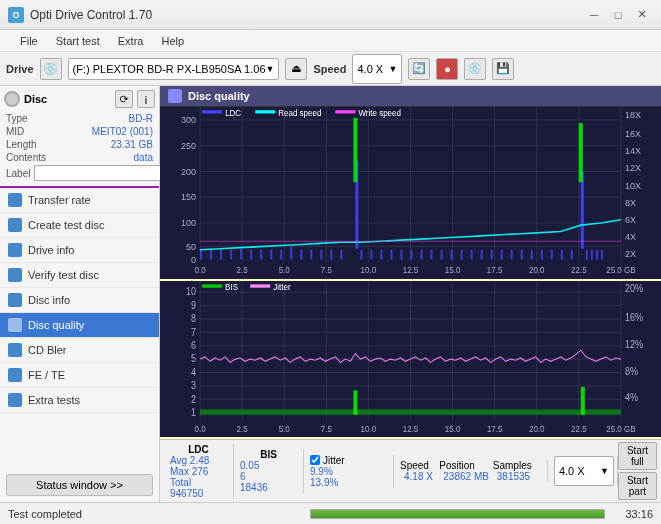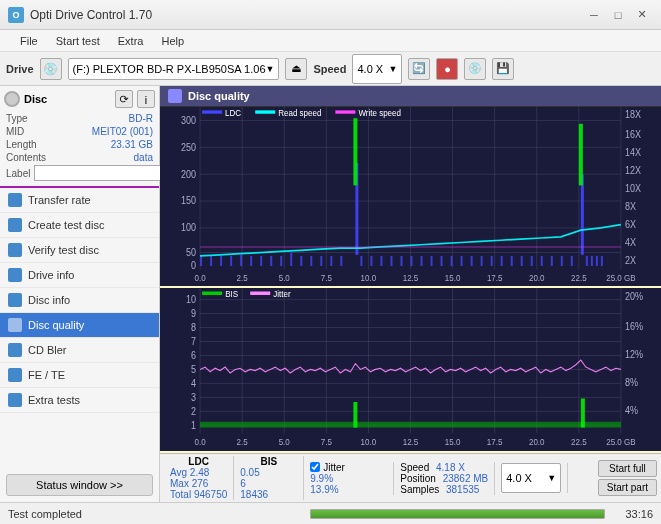--- a/index.html
+++ b/index.html
@@ -421,25 +421,25 @@
       <div class="nav-item">
         <div class="nav-item-icon" style="background:#4488cc;"></div>
         <span>Transfer rate</span>
       </div>
       <div class="nav-item">
         <div class="nav-item-icon" style="background:#4488cc;"></div>
         <span>Create test disc</span>
       </div>
       <div class="nav-item">
         <div class="nav-item-icon" style="background:#4488cc;"></div>
-        <span>Verify test disc</span>
+        <span>Drive info</span>
       </div>
       <div class="nav-item">
         <div class="nav-item-icon" style="background:#4488cc;"></div>
-        <span>Drive info</span>
+        <span>Verify test disc</span>
       </div>
       <div class="nav-item">
         <div class="nav-item-icon" style="background:#4488cc;"></div>
         <span>Disc info</span>
       </div>
       <div class="nav-item active">
         <div class="nav-item-icon" style="background:rgba(255,255,255,0.5);"></div>
         <span>Disc quality</span>
       </div>
       <div class="nav-item">
@@ -667,21 +667,21 @@
           <span class="stats-val"><span style="color:#3366cc;">18436</span></span>
         </div>
         <div style="display:flex;flex-direction:column;padding:0 6px;min-width:90px;border-right:1px solid #ccc;">
           <div class="jitter-checkbox">
             <input type="checkbox" checked="" style="width: 10px; height: 10px;">
             <span>Jitter</span>
           </div>
           <span style="color:#3366cc;">9.9%</span>
           <span style="color:#3366cc;">13.9%</span>
         </div>
-        <div style="display:flex;flex-direction:column;padding:0 6px;min-width:90px;border-right:1px solid #ccc;">
+        <div style="display:flex;flex-direction:row;padding:0 6px;min-width:90px;border-right:1px solid #ccc;">
           <div>
             <span>Speed</span>
             <span style="color:#3366cc;margin-left:4px;">4.18 X</span>
           </div>
           <div>
             <span>Position</span>
             <span style="color:#3366cc;margin-left:4px;">23862 MB</span>
           </div>
           <div>
             <span>Samples</span>

